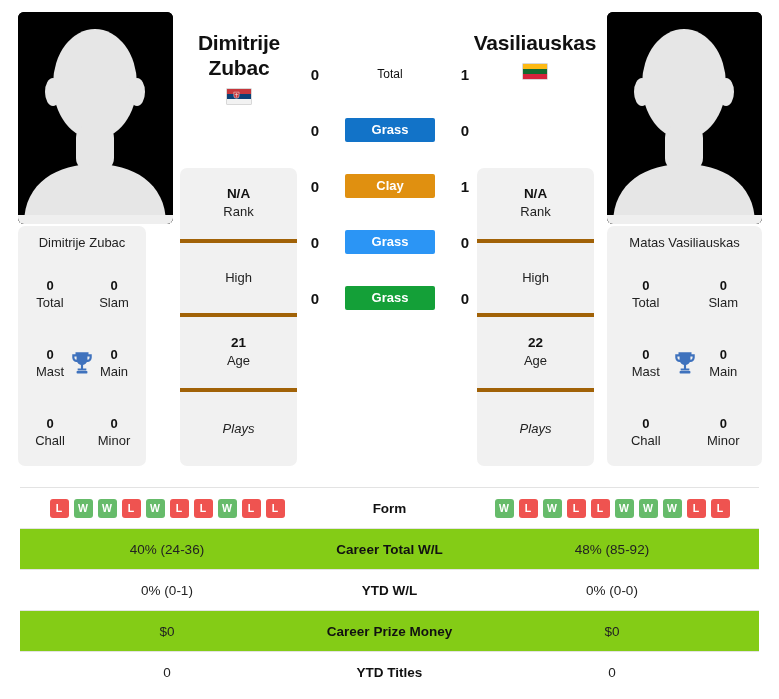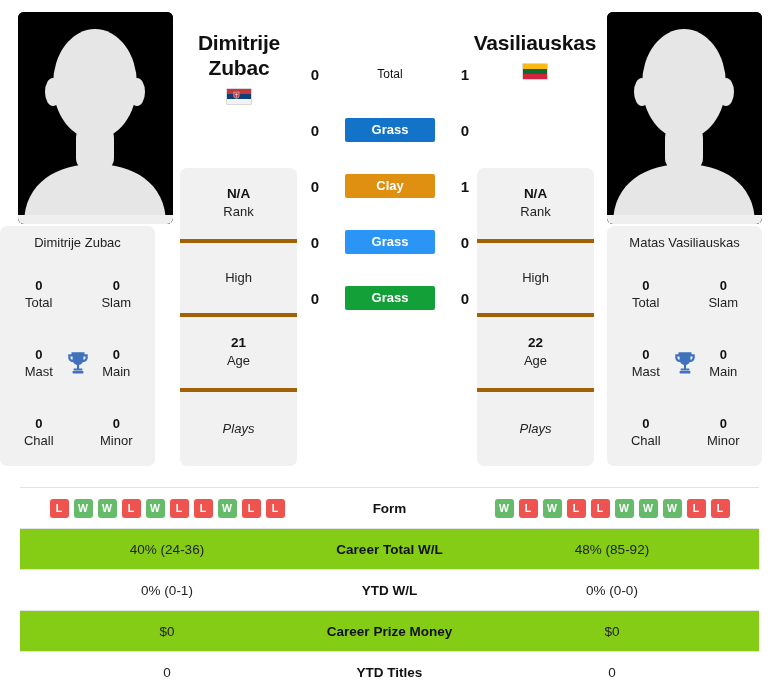--- a/index.html
+++ b/index.html
@@ -80,21 +80,21 @@
   }
   .sbadge.plain { color: #111111; background: transparent; font-size: 12px; font-weight: normal; }
 
   
   .panel {
     position: absolute;
     background: #f1f1f1;
     border-radius: 7px;
     overflow: hidden;
   }
-  .panel.pl-left  { left: 0;  top: 226px; width: 155px; height: 240px; }
+  .panel.pl-left  { left: 18px;  top: 226px; width: 128px; height: 240px; }
   .panel.pl-right { left: 607px; top: 226px; width: 155px; height: 240px; }
   .panel.mid-left  { left: 180px; top: 168px; width: 117px; height: 298px; }
   .panel.mid-right { left: 477px; top: 168px; width: 117px; height: 298px; }
 
   .panel-title {
     height: 34px;
     line-height: 34px;
     text-align: center;
     font-size: 13px;
     color: #222222;

